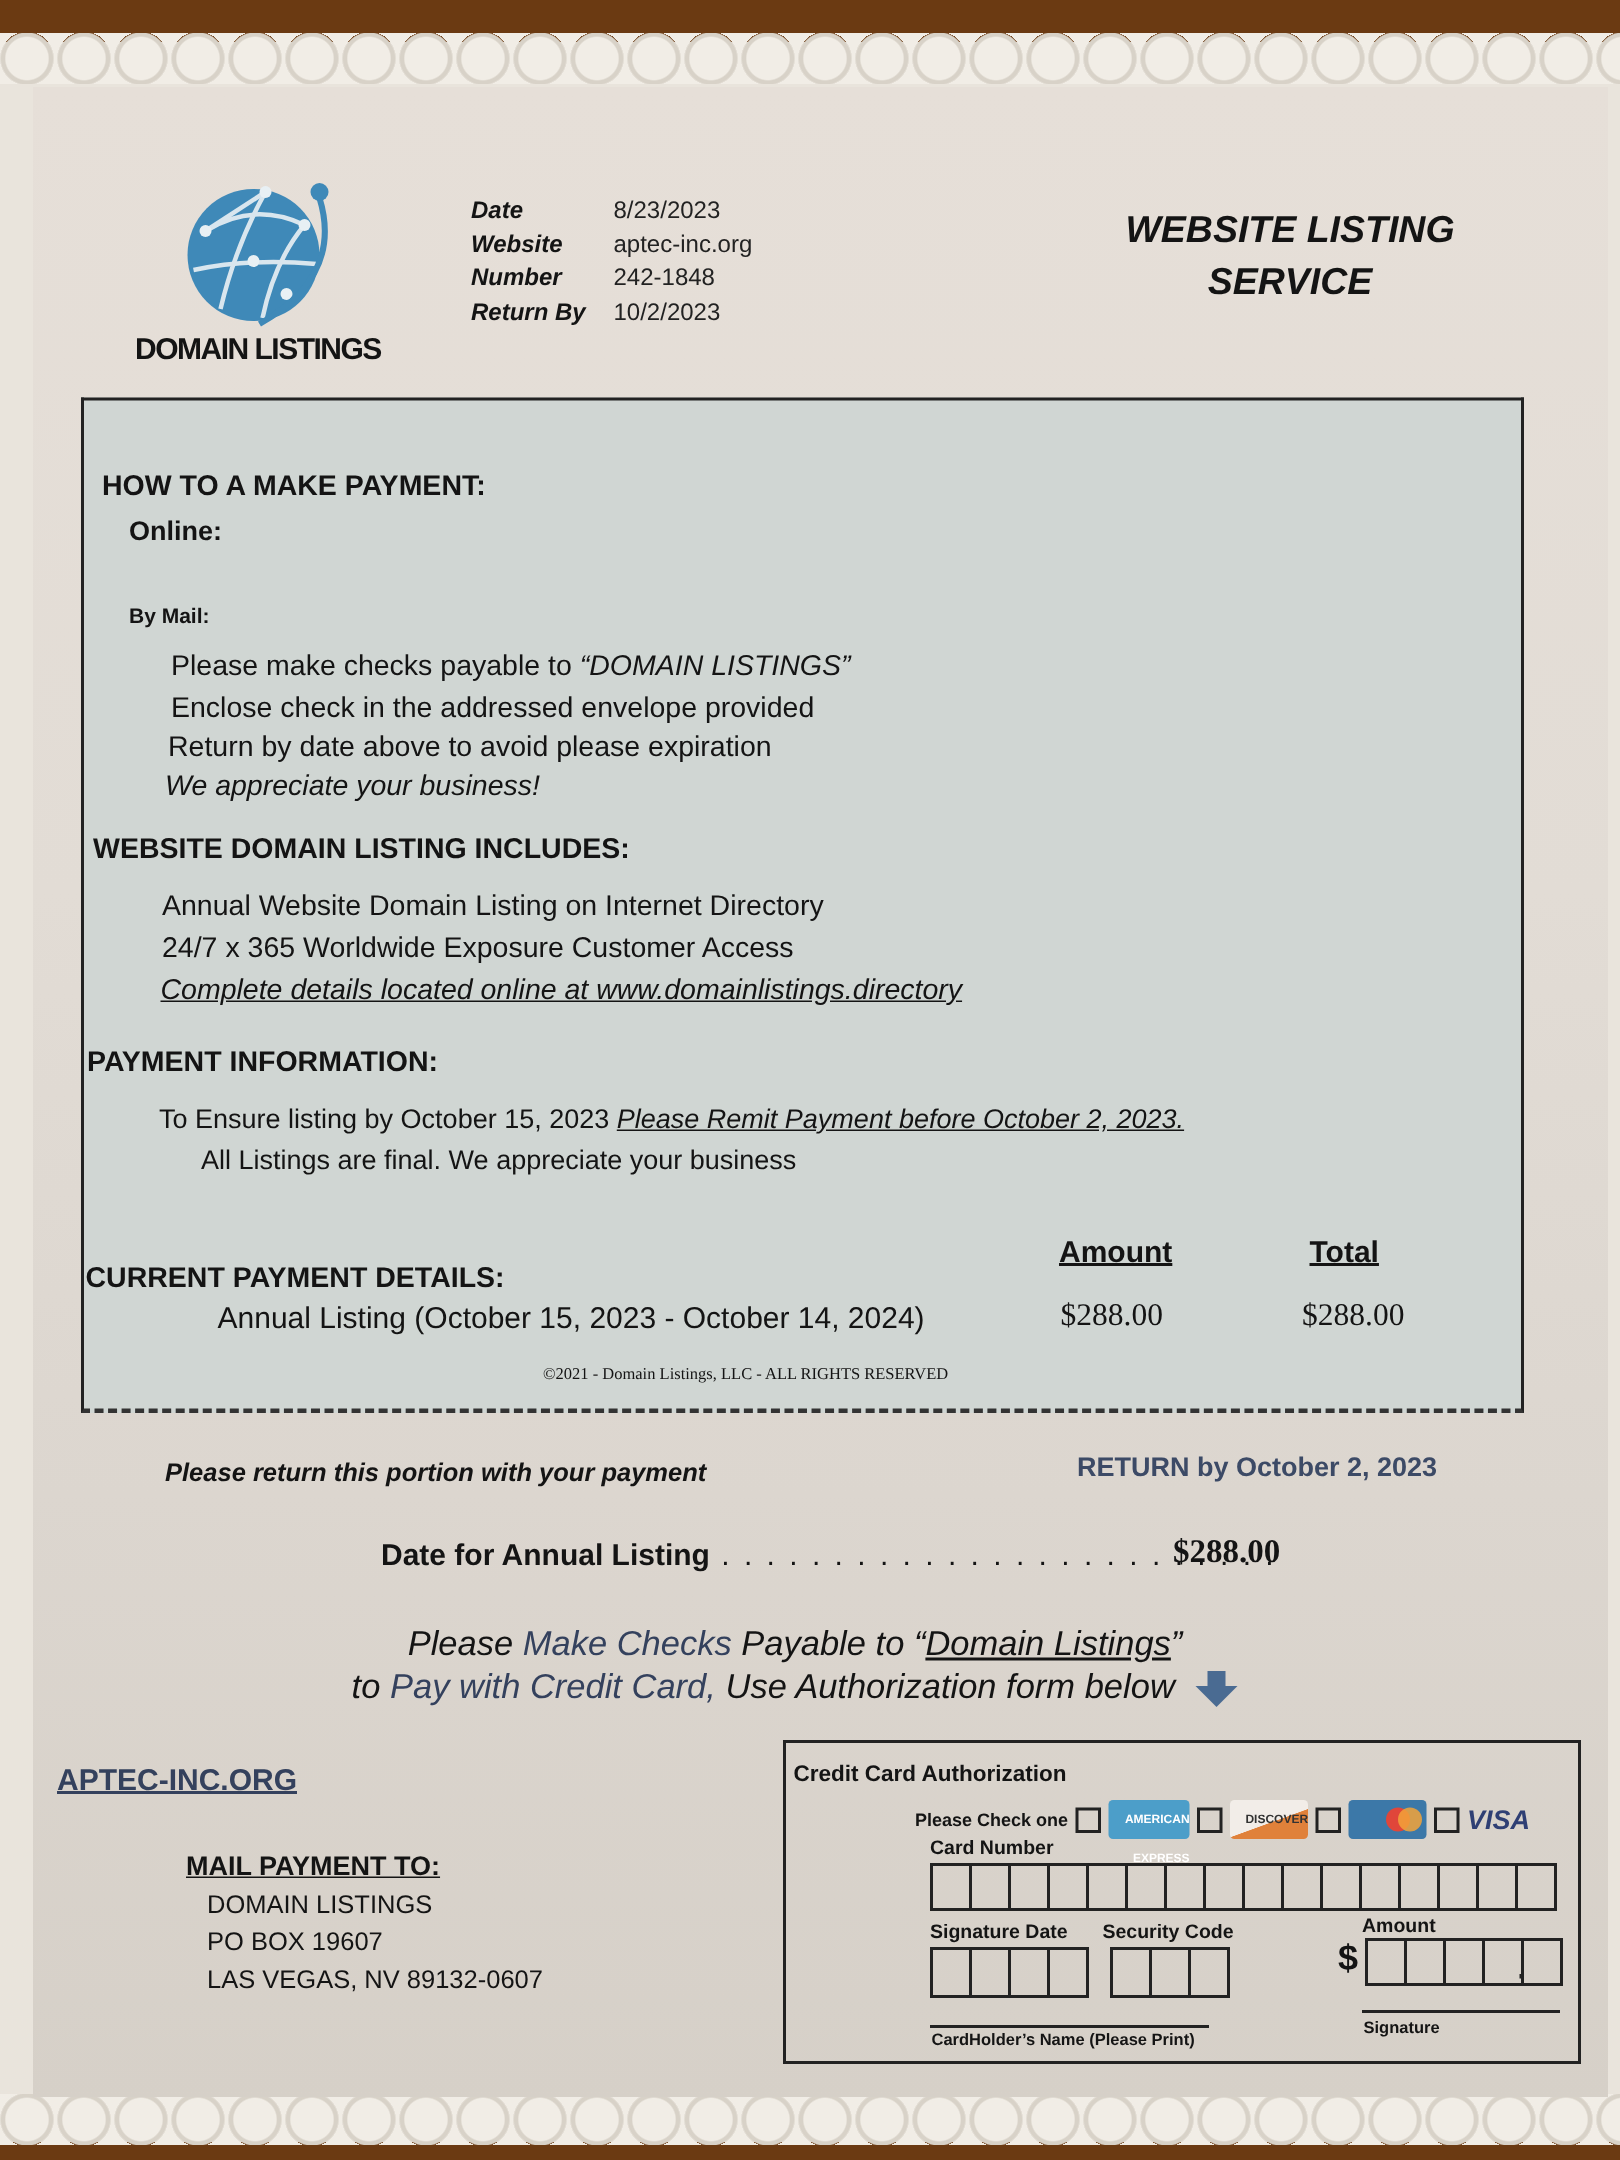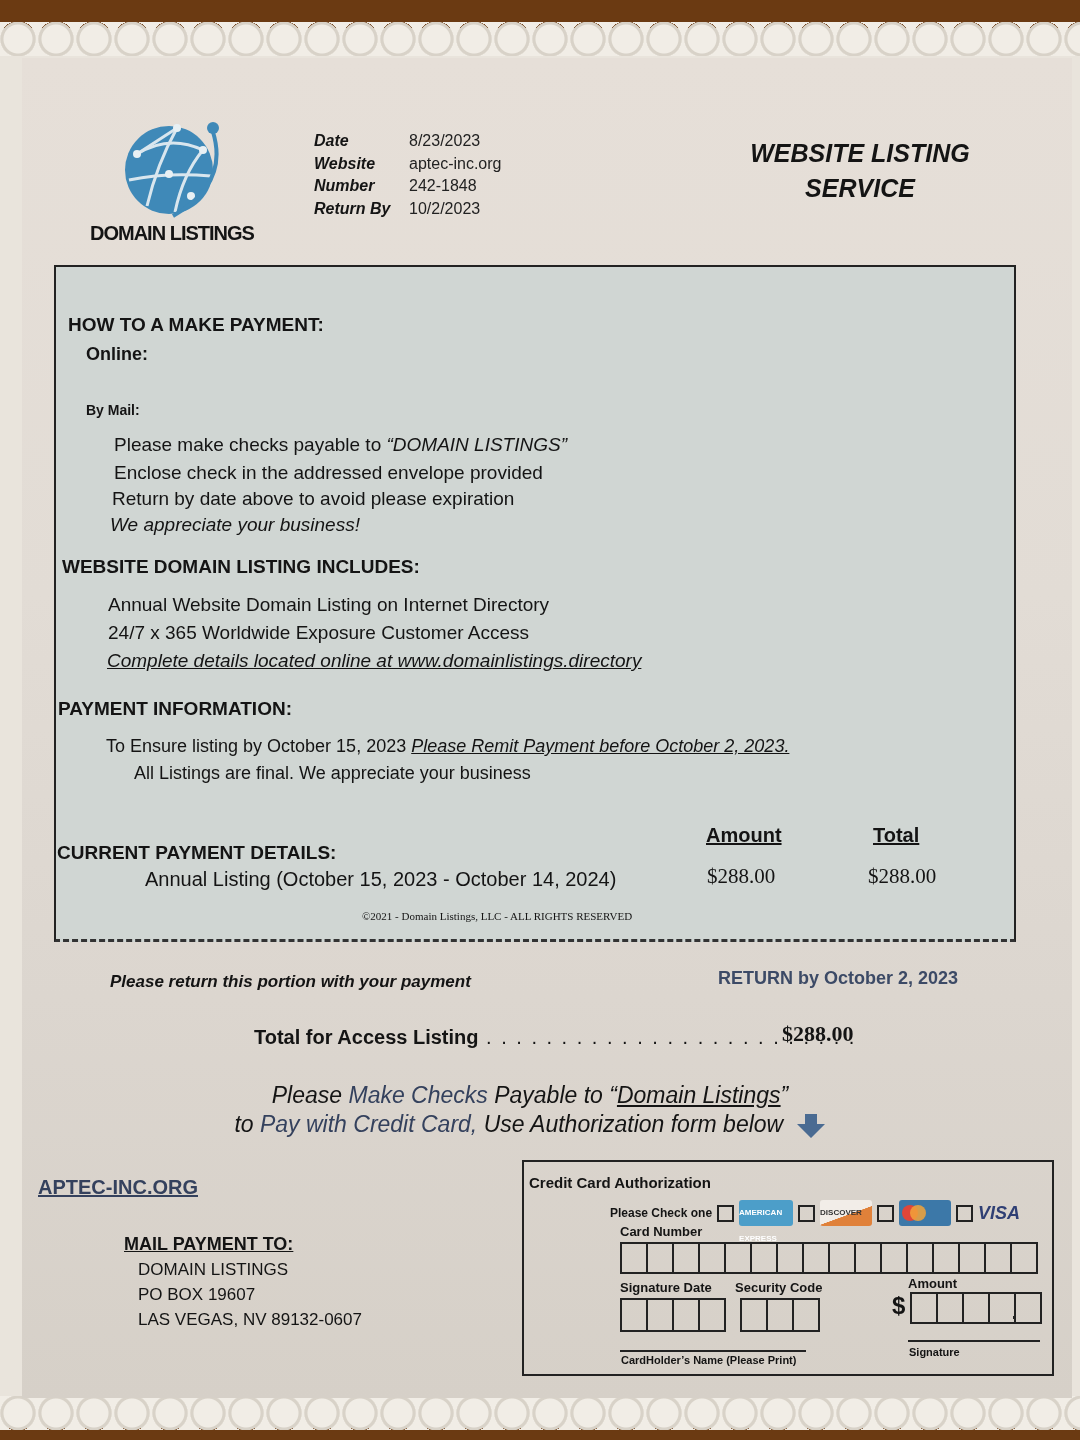--- a/index.html
+++ b/index.html
@@ -64,21 +64,21 @@
     .mail { position:absolute; left:102px; top:1174px; font-size:17px; line-height:25px; }
     .mail-head { font-weight:bold; text-decoration:underline; font-size:18px; }
     .mail-line { padding-left:14px; }
     .cc {
       position:absolute; left:500px; top:1102px; width:528px; height:212px; border:2px solid #222;
       font-weight:bold;
     }
     .cc-title { position:absolute; left:5px; top:12px; font-size:15px;text-align:right; }
     .cc-check { position:absolute; left:86px; top:38px; font-size:12px; display:flex; align-items:center; gap:5px; }
     .box { display:inline-block; width:13px; height:13px; border:2px solid #222; background:transparent; }
-    .card { display:inline-block; height:26px; border-radius:3px; font-size:8px; text-align:left; line-height:26px; color:#fff; }
+    .card { display:inline-block; height:26px; border-radius:3px; font-size:8px; text-align:right; line-height:26px; color:#fff; }
     .amex { width:54px; background:#4c9ec9; }
     .discover { width:52px; background:linear-gradient(160deg,#f2ede8 55%,#e0813a 56%); color:#333; }
     .mc { width:52px; background:#3c78a8; }
     .visa { font-size:18px; color:#2f3f74; font-style:italic; }
     .cc-label { position:absolute; font-size:13px; }
     .grid { position:absolute; display:flex; border:2px solid #222; }
     .grid span { display:inline-block; border-right:2px solid #222; }
     .grid span:last-child { border-right:none; }
     .sig-line { position:absolute; border-top:2px solid #222; }
   </style>
@@ -163,21 +163,21 @@
   <div class="col-head" style="left:684px;top:766px;">Amount</div>
   <div class="col-head" style="left:851px;top:766px;">Total</div>
   <div class="line" style="left:83px;top:810px;font-size:20px;margin-left:40px;">Annual Listing (October 15, 2023 - October 14, 2024)</div>
   <div class="money" style="left:685px;top:806px;">$288.00</div>
   <div class="money" style="left:846px;top:806px;">$288.00</div>
   <div class="copyright">©2021 - Domain Listings, LLC - ALL RIGHTS RESERVED</div>
 
   <div class="return-portion">Please return this portion with your payment</div>
   <div class="return-by">RETURN by October 2, 2023</div>
   <div class="total-line">
-    <span>Total for Access Listing</span><span class="total-dots"> . . . . . . . . . . . . . . . . . . . . . . . . .</span>
+    <span>Date for Annual Listing</span><span class="total-dots"> . . . . . . . . . . . . . . . . . . . . . . . . .</span>
   </div>
   <div class="total-amt">$288.00</div>
 
   <div class="checks-line" style="top:1024px;left:178px;">
     <span>Please </span><span class="blueword">Make Checks</span><span> Payable to “</span><span class="under">Domain Listings</span><span>”</span>
   </div>
   <div class="checks-line" style="top:1053px;left:178px;">
     <span>to </span><span class="blueword">Pay with Credit Card,</span><span> Use Authorization form below</span>
     <svg class="arrow" viewBox="0 0 30 24">
         <path d="M9 0 H21 V10 H29 L15 24 L1 10 H9 Z" fill="#4a6b92"></path>

